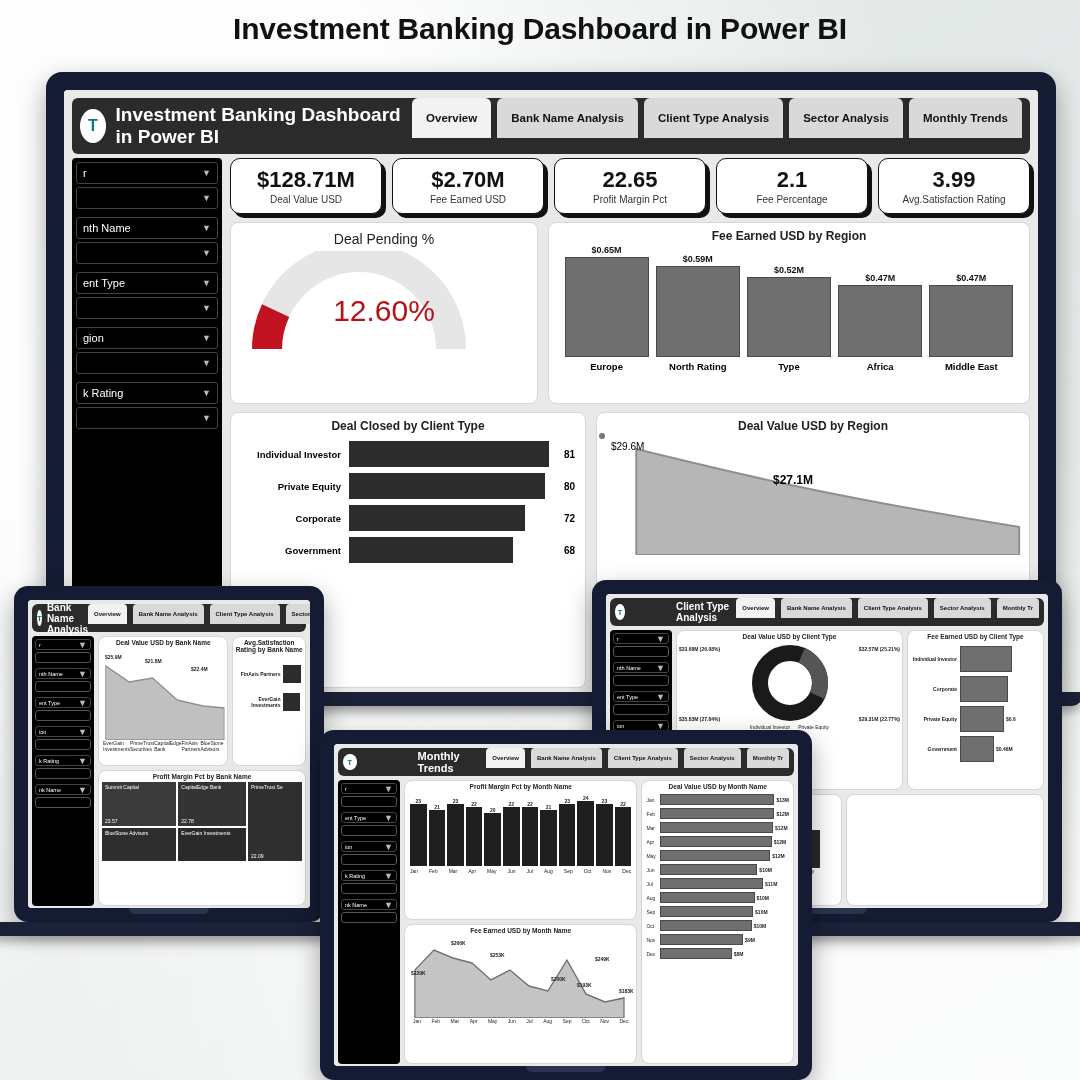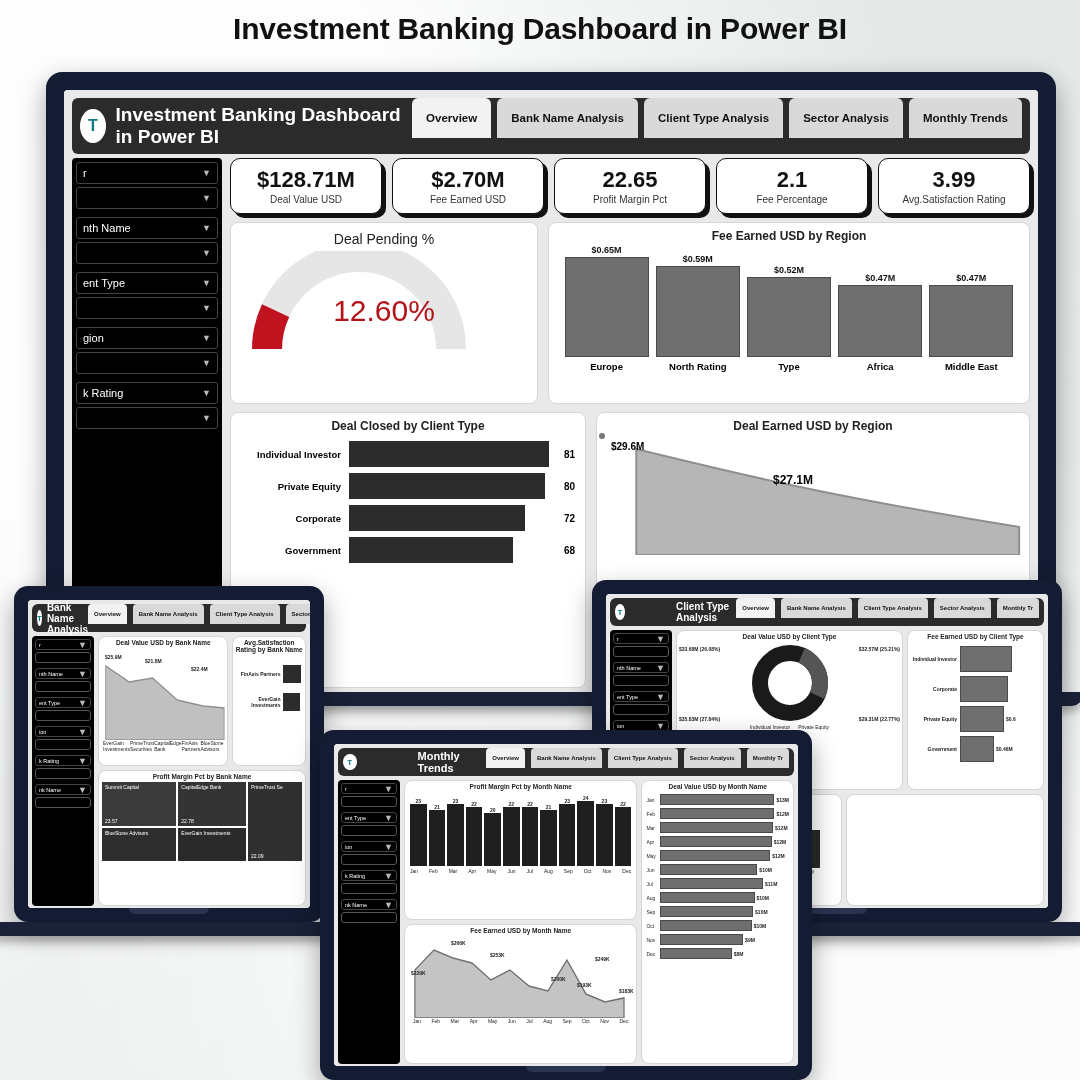--- a/index.html
+++ b/index.html
@@ -328,26 +328,26 @@
                 <div class="hbar-row">
                   <div class="hbar-cat">Government</div>
                   <div class="hbar-track">
                       <div class="hbar-fill" style="width:82%"></div>
                     </div>
                   <div class="hbar-val">68</div>
                 </div>
               </div>
 
               <div class="card dvr-card">
-                <div class="card-title" style="font-size:12px;padding:6px 0 2px 0;">Deal Earned USD by Region</div>
+                <div class="card-title" style="font-size:12px;padding:6px 0 2px 0;">Deal Value USD by Region</div>
                 <div style="position:relative;height:120px;">
                   <svg width="100%" height="120" viewBox="0 0 440 120" preserveAspectRatio="none">
                     <path d="M40,14 C140,38 230,60 430,92 L430,120 L40,120 Z" fill="#b6b6b6" stroke="#8f8f8f" stroke-width="2"></path>
                   </svg>
-                  <div style="position:absolute;left:14px;top:6px;font-size:10px;font-weight:bold;">$29.6M</div>
+                  <div style="position:absolute;left:14px;top:6px;font-size:10px;font-weight:normal;">$29.6M</div>
                   <div style="position:absolute;left:176px;top:38px;font-size:12px;font-weight:bold;">$27.1M</div>
                   <div style="position:absolute;left:2px;top:-2px;width:6px;height:6px;border-radius:50%;background:#777;"></div>
                 </div>
               </div>
             </div>
 
           </div>
         </div>
 
       </div>

